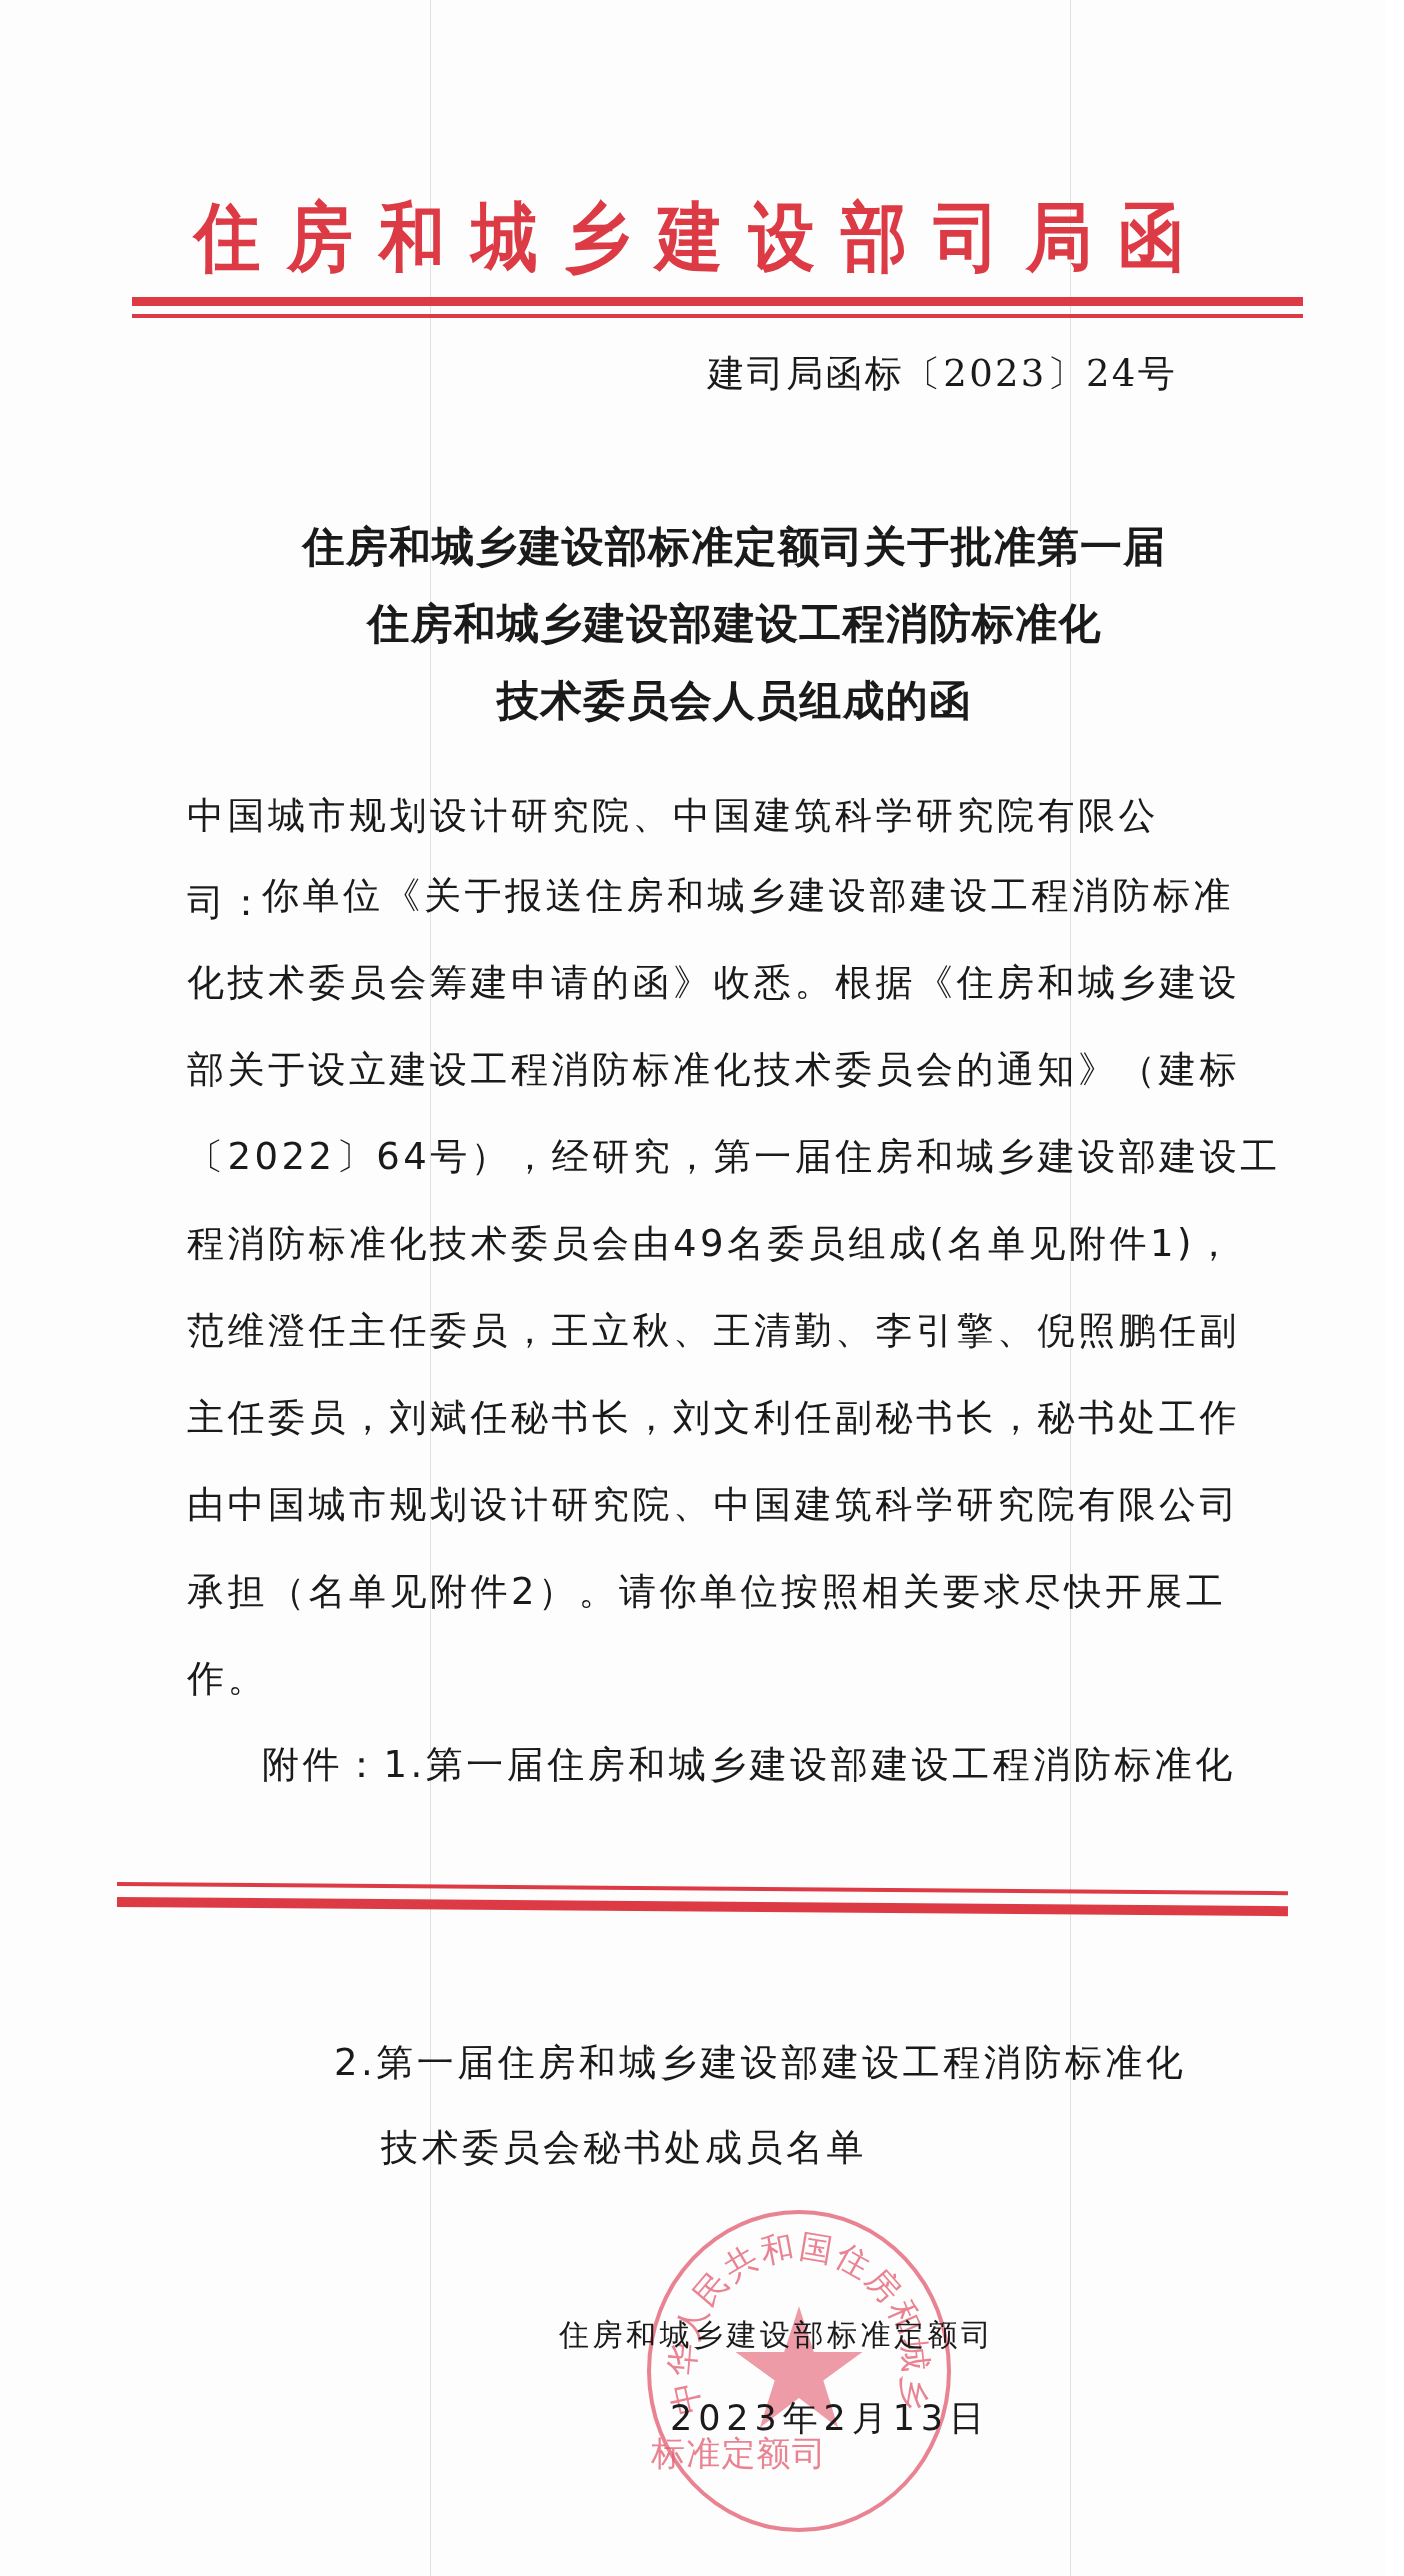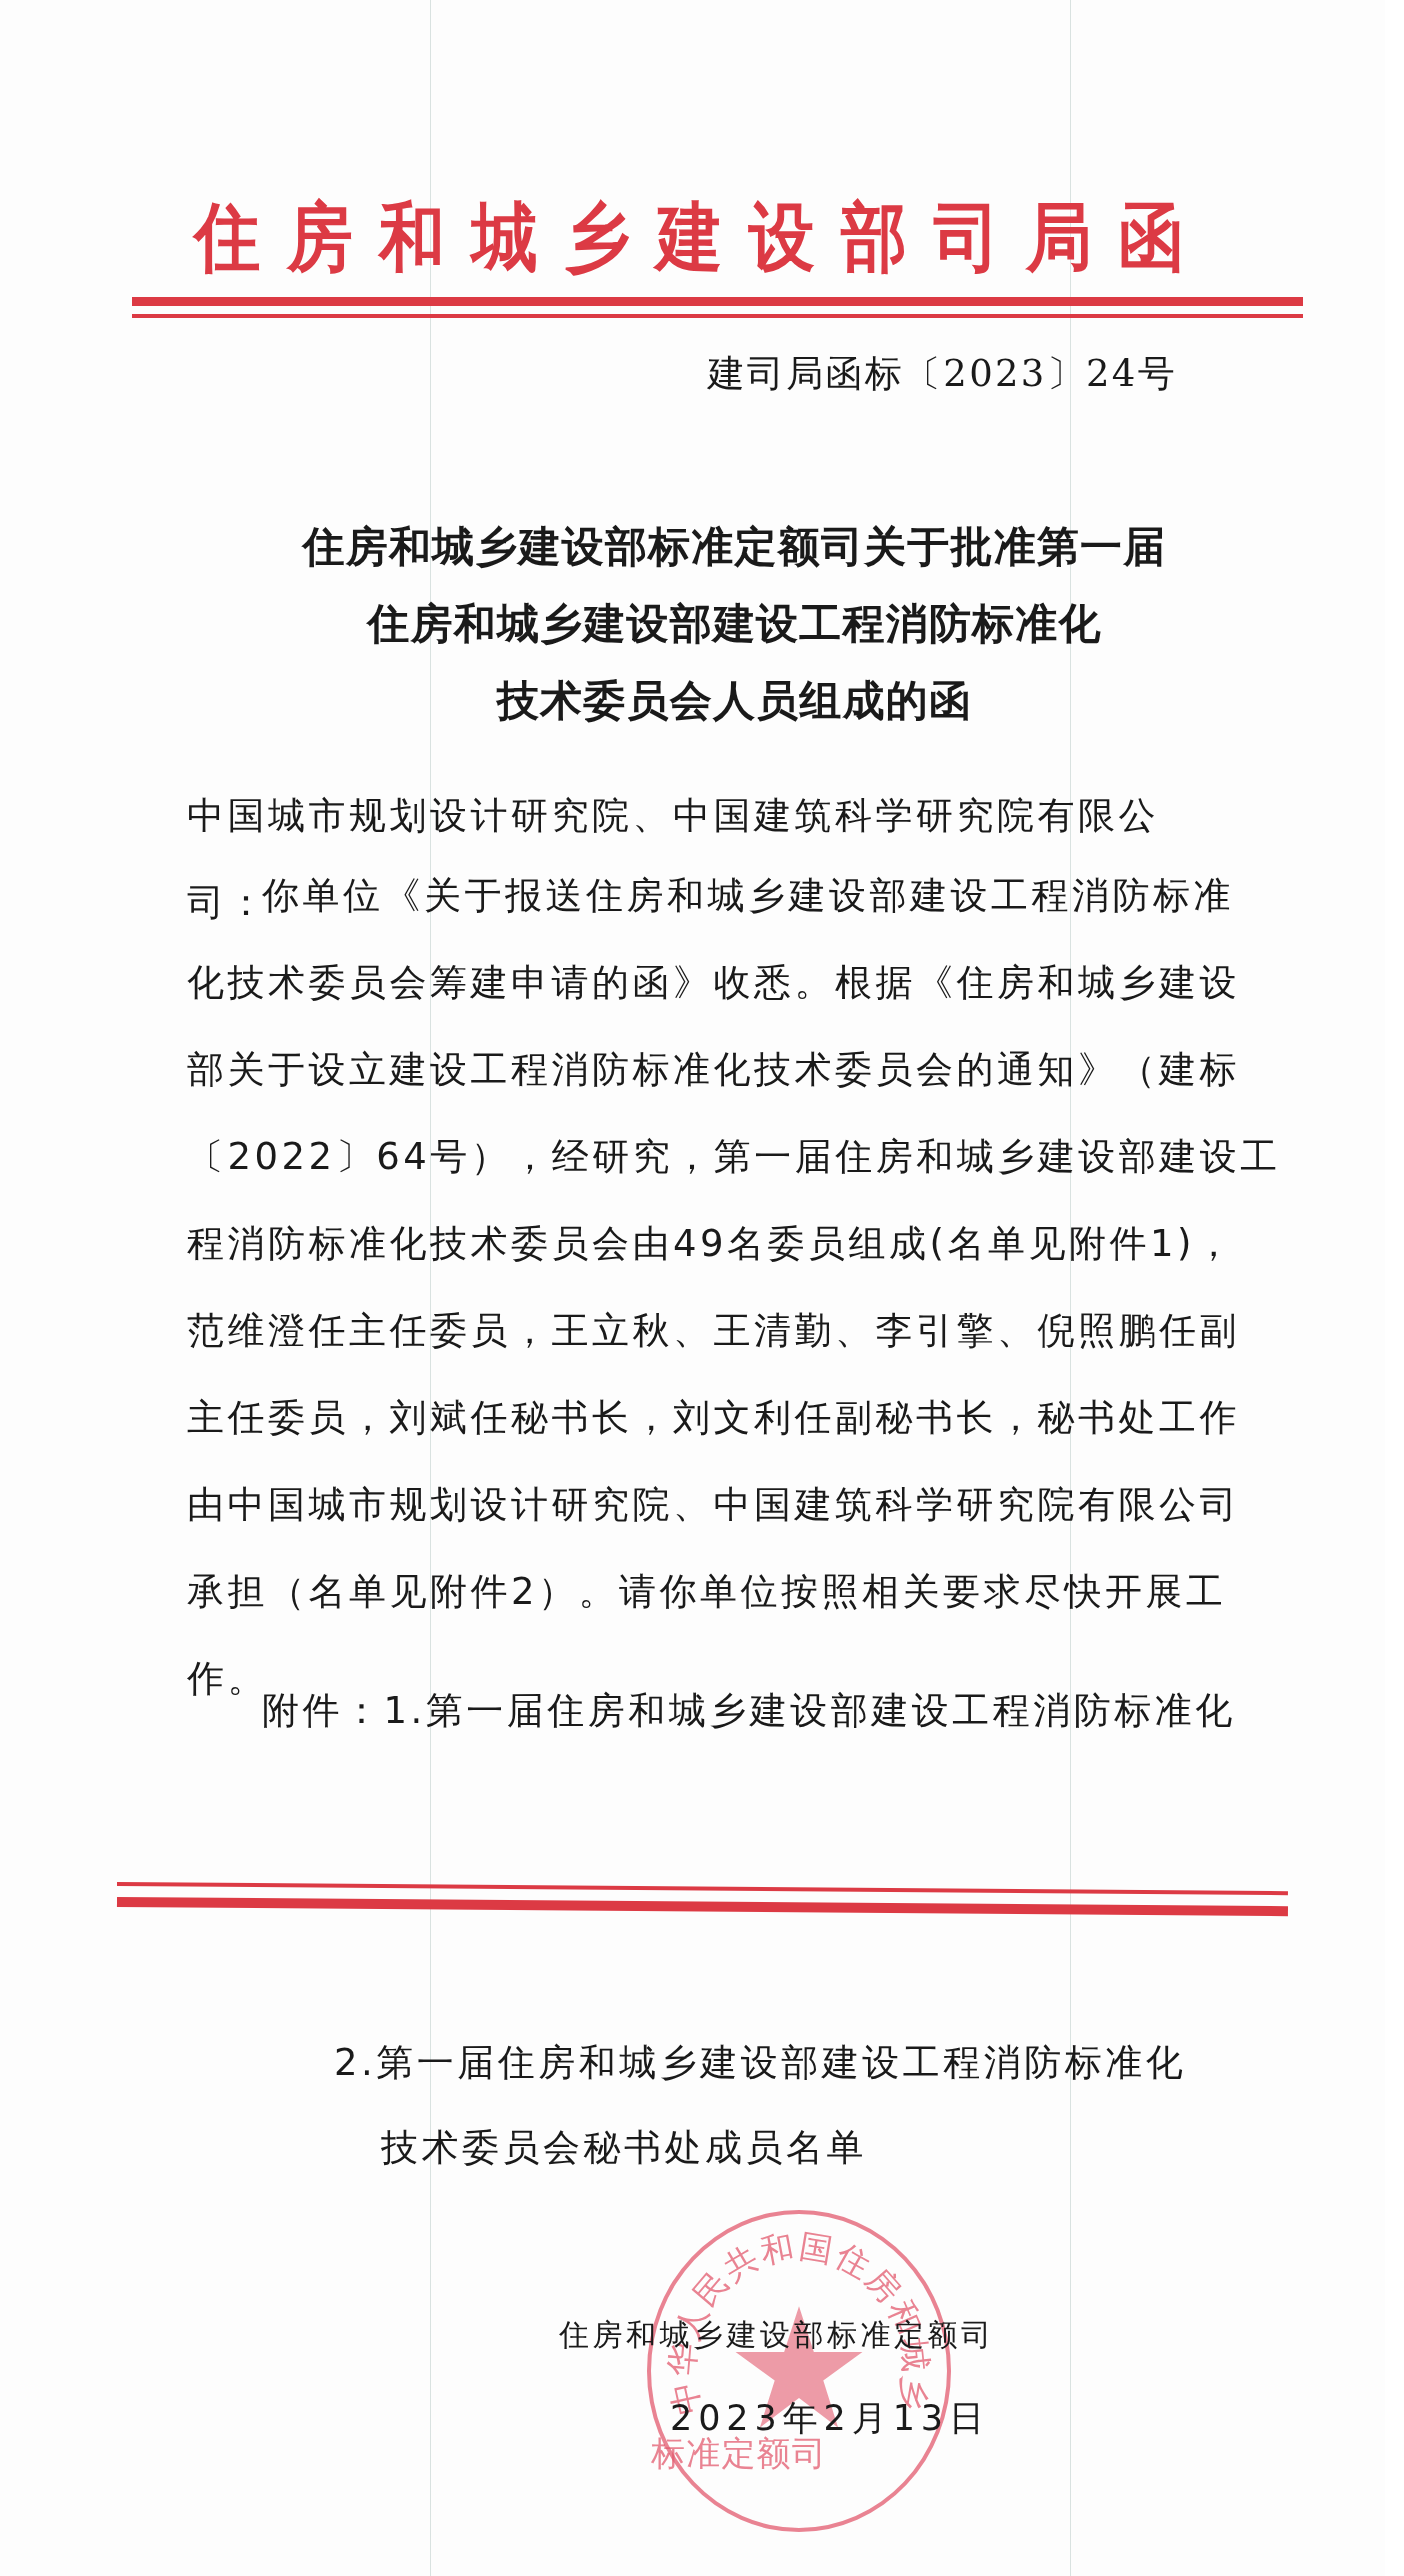--- a/index.html
+++ b/index.html
@@ -81,21 +81,21 @@
     line-height: 87px;
     font-family: "DejaVu Sans", "Liberation Sans", sans-serif;
   }
   .salutation { top: 772px; }
   .para { top: 852px; }
   .para-line { display: block; white-space: nowrap; }
   .indent { padding-left: 75px; }
   .attachment-1 {
     position: absolute;
     left: 262px;
-    top: 1668px;
+    top: 1722px;
     font-family: "DejaVu Sans", "Liberation Sans", sans-serif;
     font-size: 37px;
     letter-spacing: 3.5px;
     line-height: 85px;
   }
   .attachment-1 .cont { padding-left: 132px; display: block; }
   .attachment-2 {
     position: absolute;
     left: 334px;
     top: 2020px;

